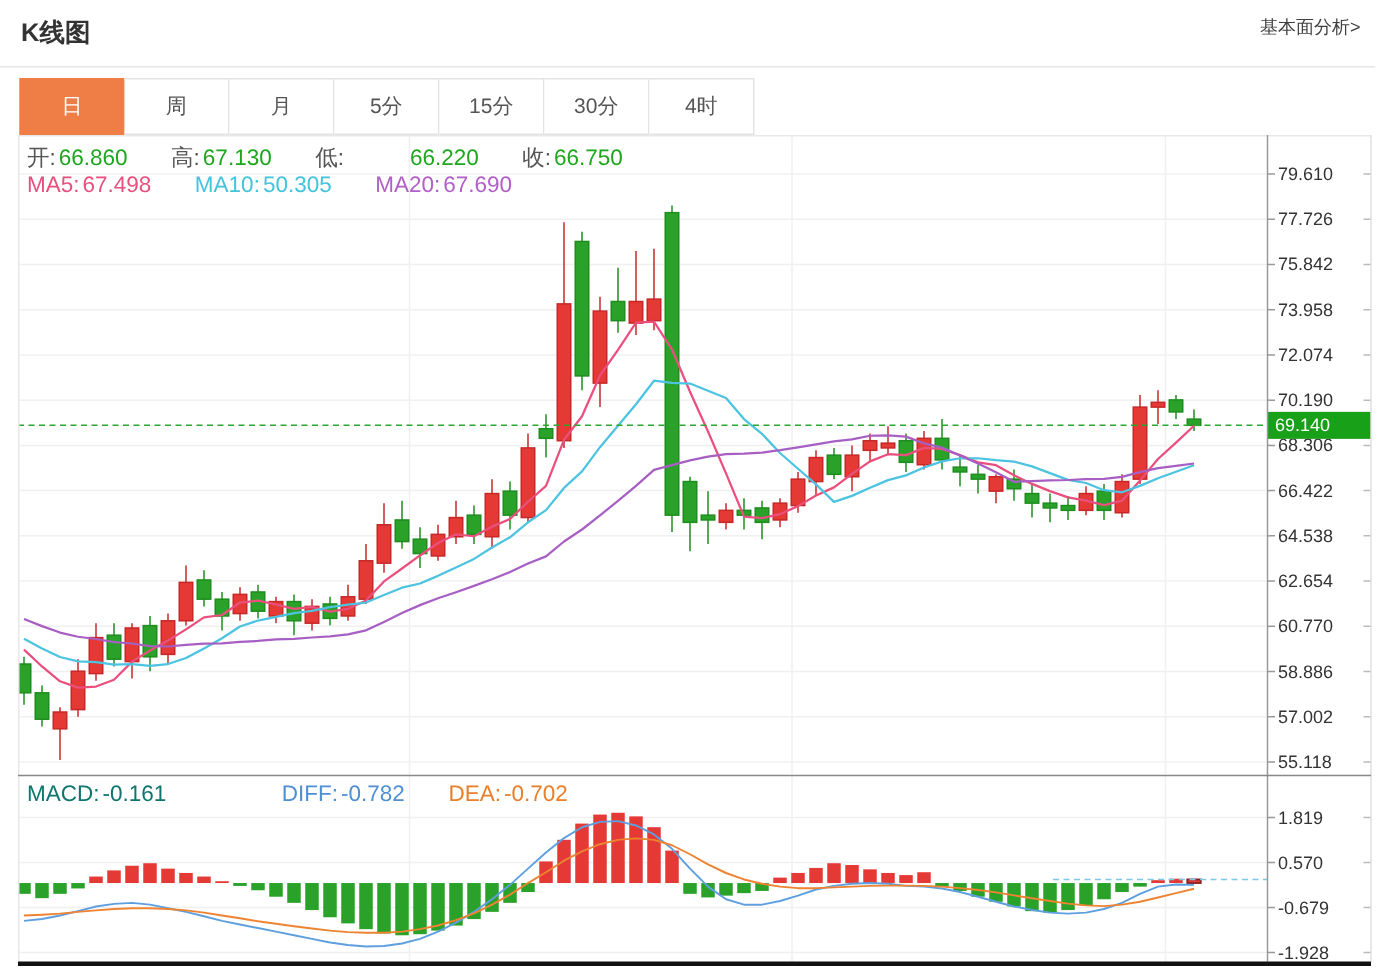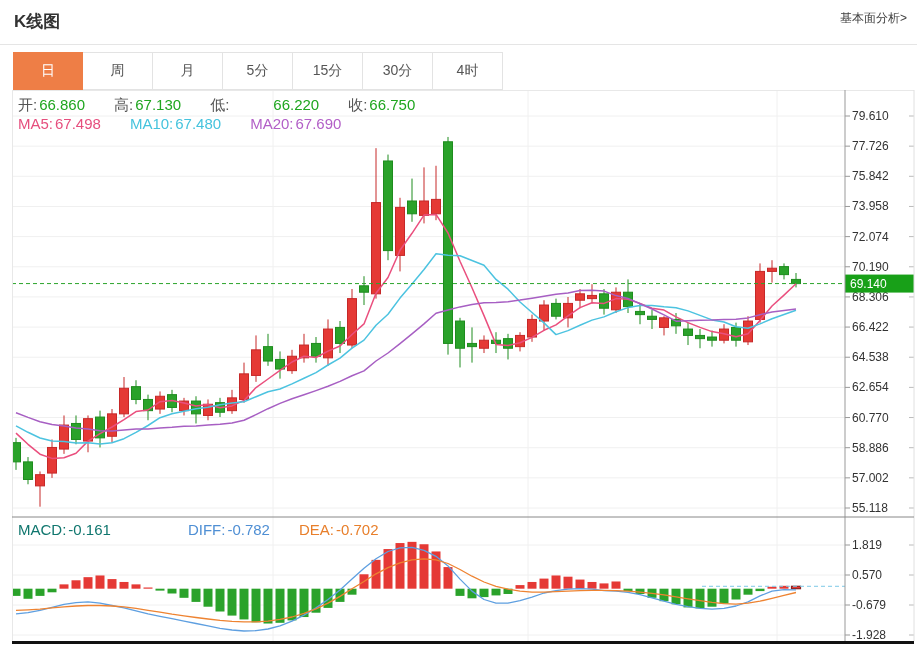--- a/index.html
+++ b/index.html
@@ -42,21 +42,21 @@
 
 <div class="info-row" id="ohlc-row">
   <span class="info-item"><span class="lbl">开:</span><span class="val" style="color: rgb(31, 166, 31);">66.860</span></span>
   <span class="info-item"><span class="lbl">高:</span><span class="val" style="color: rgb(31, 166, 31);">67.130</span></span>
   <span class="info-item"><span class="lbl">低:</span><span class="val" style="color: rgb(31, 166, 31); margin-left: 44px;">66.220</span></span>
   <span class="info-item"><span class="lbl">收:</span><span class="val" style="color: rgb(31, 166, 31);">66.750</span></span>
 </div>
 
 <div class="info-row" id="ma-row">
   <span class="info-item" style="color: rgb(230, 79, 126);"><span>MA5:</span><span class="val">67.498</span></span>
-  <span class="info-item" style="color: rgb(69, 195, 221);"><span>MA10:</span><span class="val">67.480</span></span>
+  <span class="info-item" style="color: rgb(69, 195, 221);"><span>MA10:</span><span class="val">50.305</span></span>
   <span class="info-item" style="color: rgb(178, 95, 199);"><span>MA20:</span><span class="val">67.690</span></span>
 </div>
 
 <div class="info-row" id="macd-row">
   <span class="info-item" style="color: #0f766e;"><span>MACD:</span><span class="val">-0.161</span></span>
   <span class="info-item" style="color: rgb(79, 143, 212); padding-left: 48px;"><span>DIFF:</span><span class="val">-0.782</span></span>
   <span class="info-item" style="color: rgb(232, 127, 43);"><span>DEA:</span><span class="val">-0.702</span></span>
 </div>
 
 <svg id="chart-svg" class="chart-svg" width="903" height="557">

